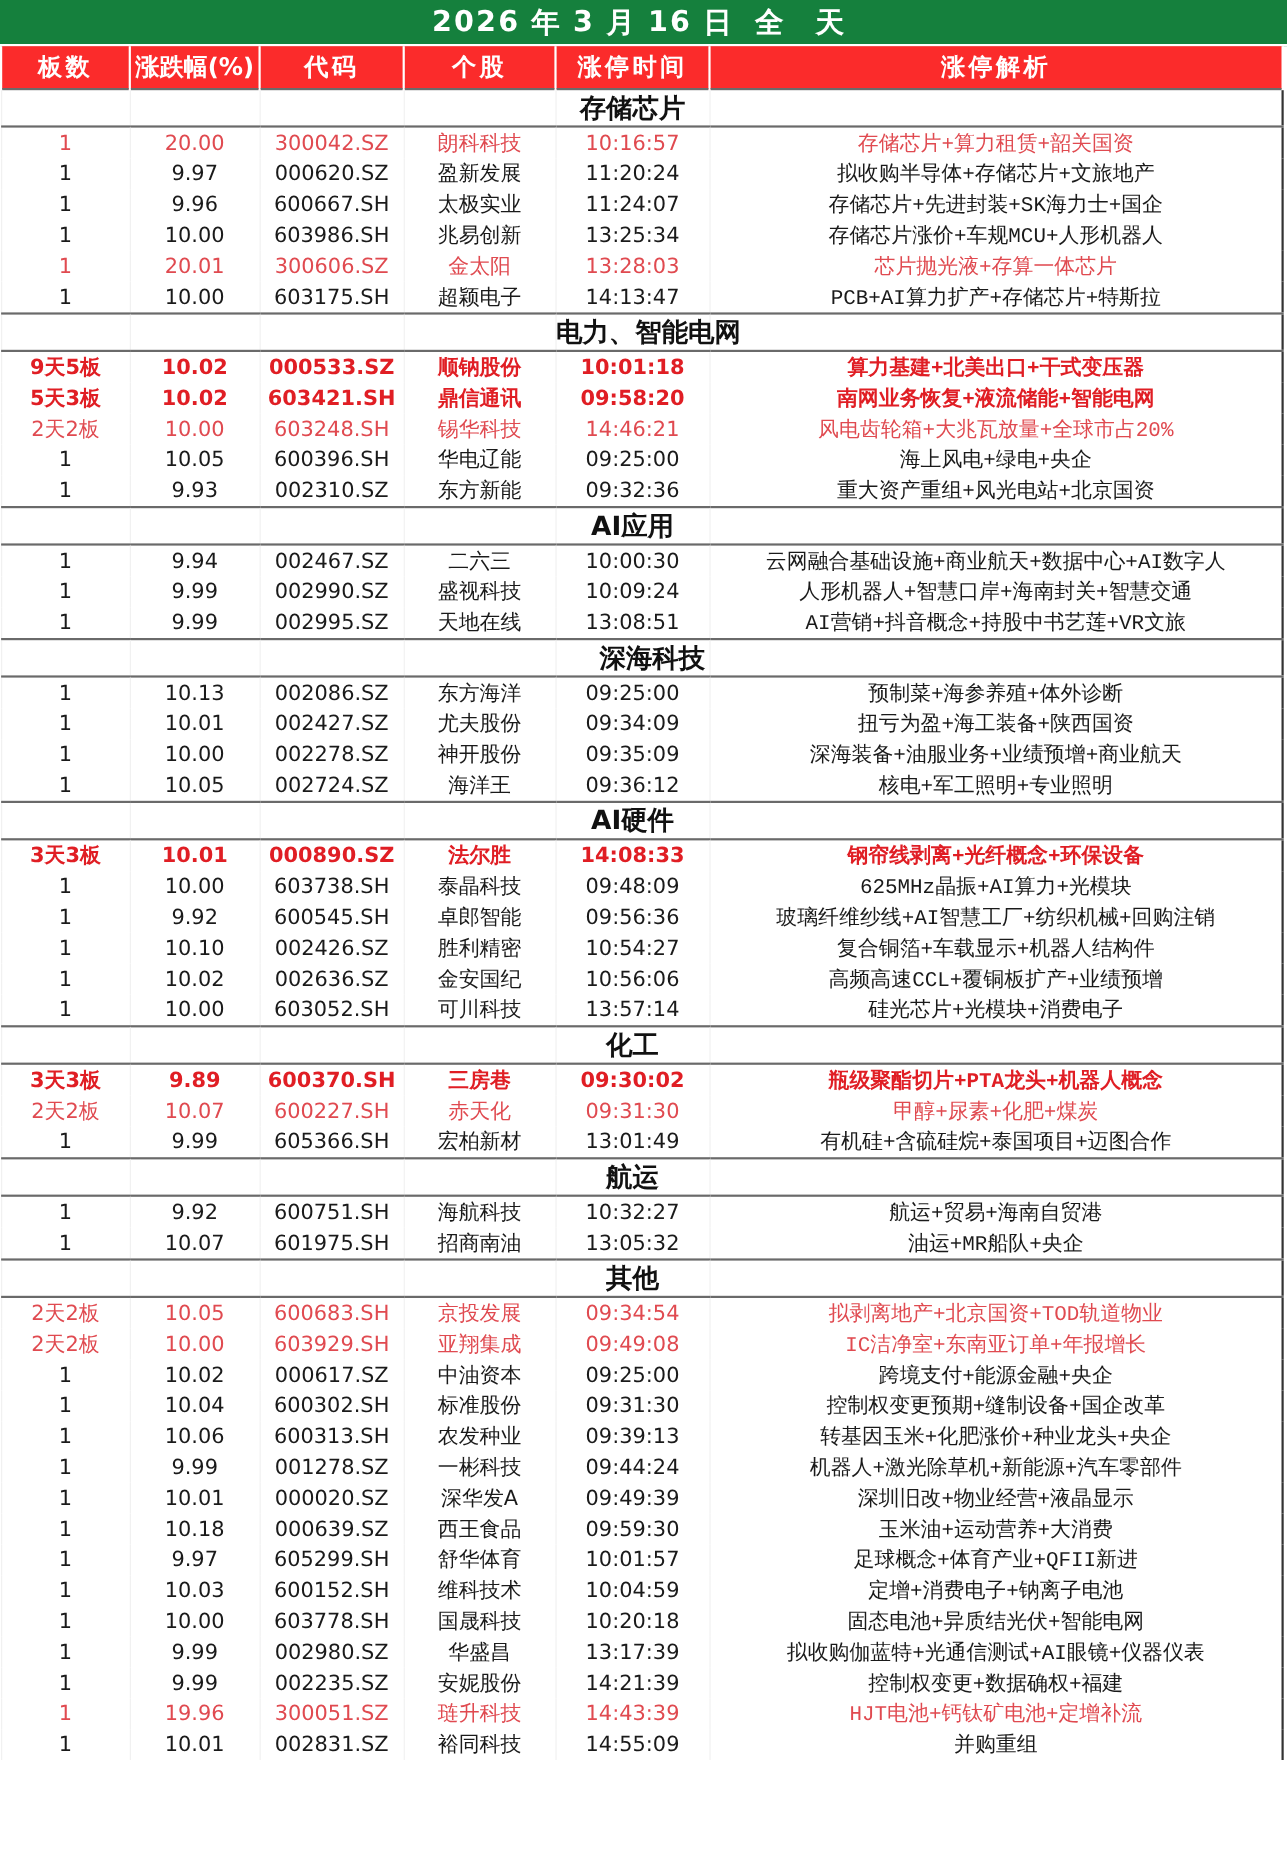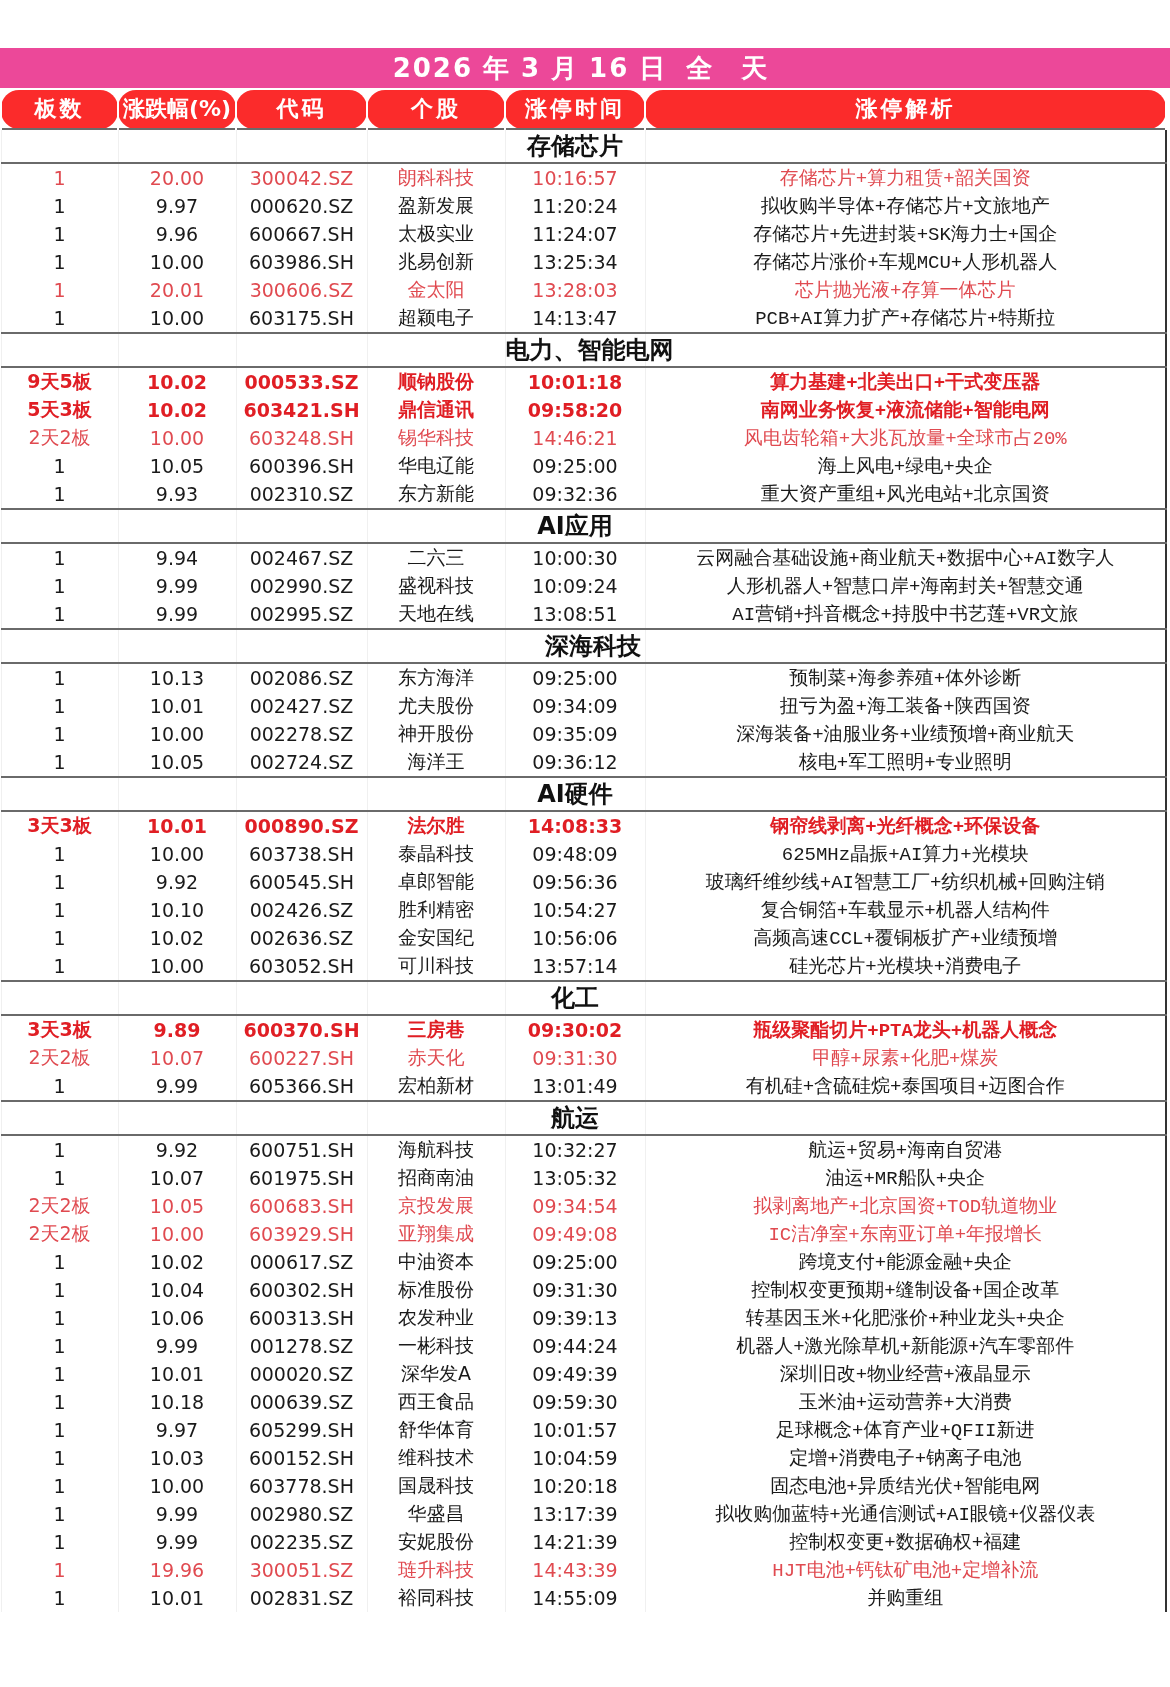--- a/index.html
+++ b/index.html
@@ -1,36 +1,35 @@
 <!DOCTYPE html>
 <html><head>
 <meta charset="utf-8">
 <style>
   html, body { margin: 0; padding: 0; background: #ffffff; }
   body { width: 1170px; height: 1687px; overflow: hidden; font-family: "DejaVu Sans", "Liberation Sans", sans-serif; }
   .sheet { position: relative; width: 1170px; }
   .title-bar {
-    height: 40px; background: #ec4899; color: #ffffff;
+    height: 40px; background: #15803d; color: #ffffff;
     font-weight: bold; font-size: 26px; letter-spacing: 2px;
     display: flex; align-items: center; justify-content: center;
     border-bottom: 2px solid #ffffff;
-    margin-top: 48px;
   }
   .title-bar span { margin: 0 5px; }
   table { border-collapse: collapse; width: 1165px; table-layout: fixed; border-right: 2px solid #333; border-left: 1px solid #333; }
   col.c1 { width: 117px; }
   col.c2 { width: 118px; }
   col.c3 { width: 131px; }
   col.c4 { width: 138px; }
   col.c5 { width: 140px; }
   col.c6 { width: 521px; }
   th {
     background: #fb2b2b; color: #ffffff; font-size: 22px; font-weight: bold;
     height: 38px; padding: 0; border-left: 2px solid #ffffff; border-right: 2px solid #ffffff;
-    letter-spacing: 3px; white-space: nowrap; border-radius: 18px;
+    letter-spacing: 3px; white-space: nowrap;
   }
   th.tight { letter-spacing: 0; }
   td {
     height: 28px; padding: 0; text-align: center; font-size: 19px; color: #1a1a1a;
     white-space: nowrap; overflow: hidden; border-left: 1px solid #f0f0f0; border-right: 1px solid #f0f0f0;
   }
   tr.section td {
     height: 30px; font-weight: bold; font-size: 24px; color: #111;
     border-top: 2px solid #6a6a6a; border-bottom: 2px solid #6a6a6a;
   }
@@ -353,20 +352,28 @@
           <td class="reason">航运+贸易+海南自贸港</td>
         </tr>
         <tr class="">
           <td>1</td>
           <td>10.07</td>
           <td>601975.SH</td>
           <td>招商南油</td>
           <td>13:05:32</td>
           <td class="reason">油运+MR船队+央企</td>
         </tr>
+        <tr class="section">
+          <td></td>
+          <td></td>
+          <td></td>
+          <td></td>
+          <td style="overflow: visible;">其他</td>
+          <td></td>
+        </tr>
         <tr class="red">
           <td>2天2板</td>
           <td>10.05</td>
           <td>600683.SH</td>
           <td>京投发展</td>
           <td>09:34:54</td>
           <td class="reason">拟剥离地产+北京国资+TOD轨道物业</td>
         </tr>
         <tr class="red">
           <td>2天2板</td>

